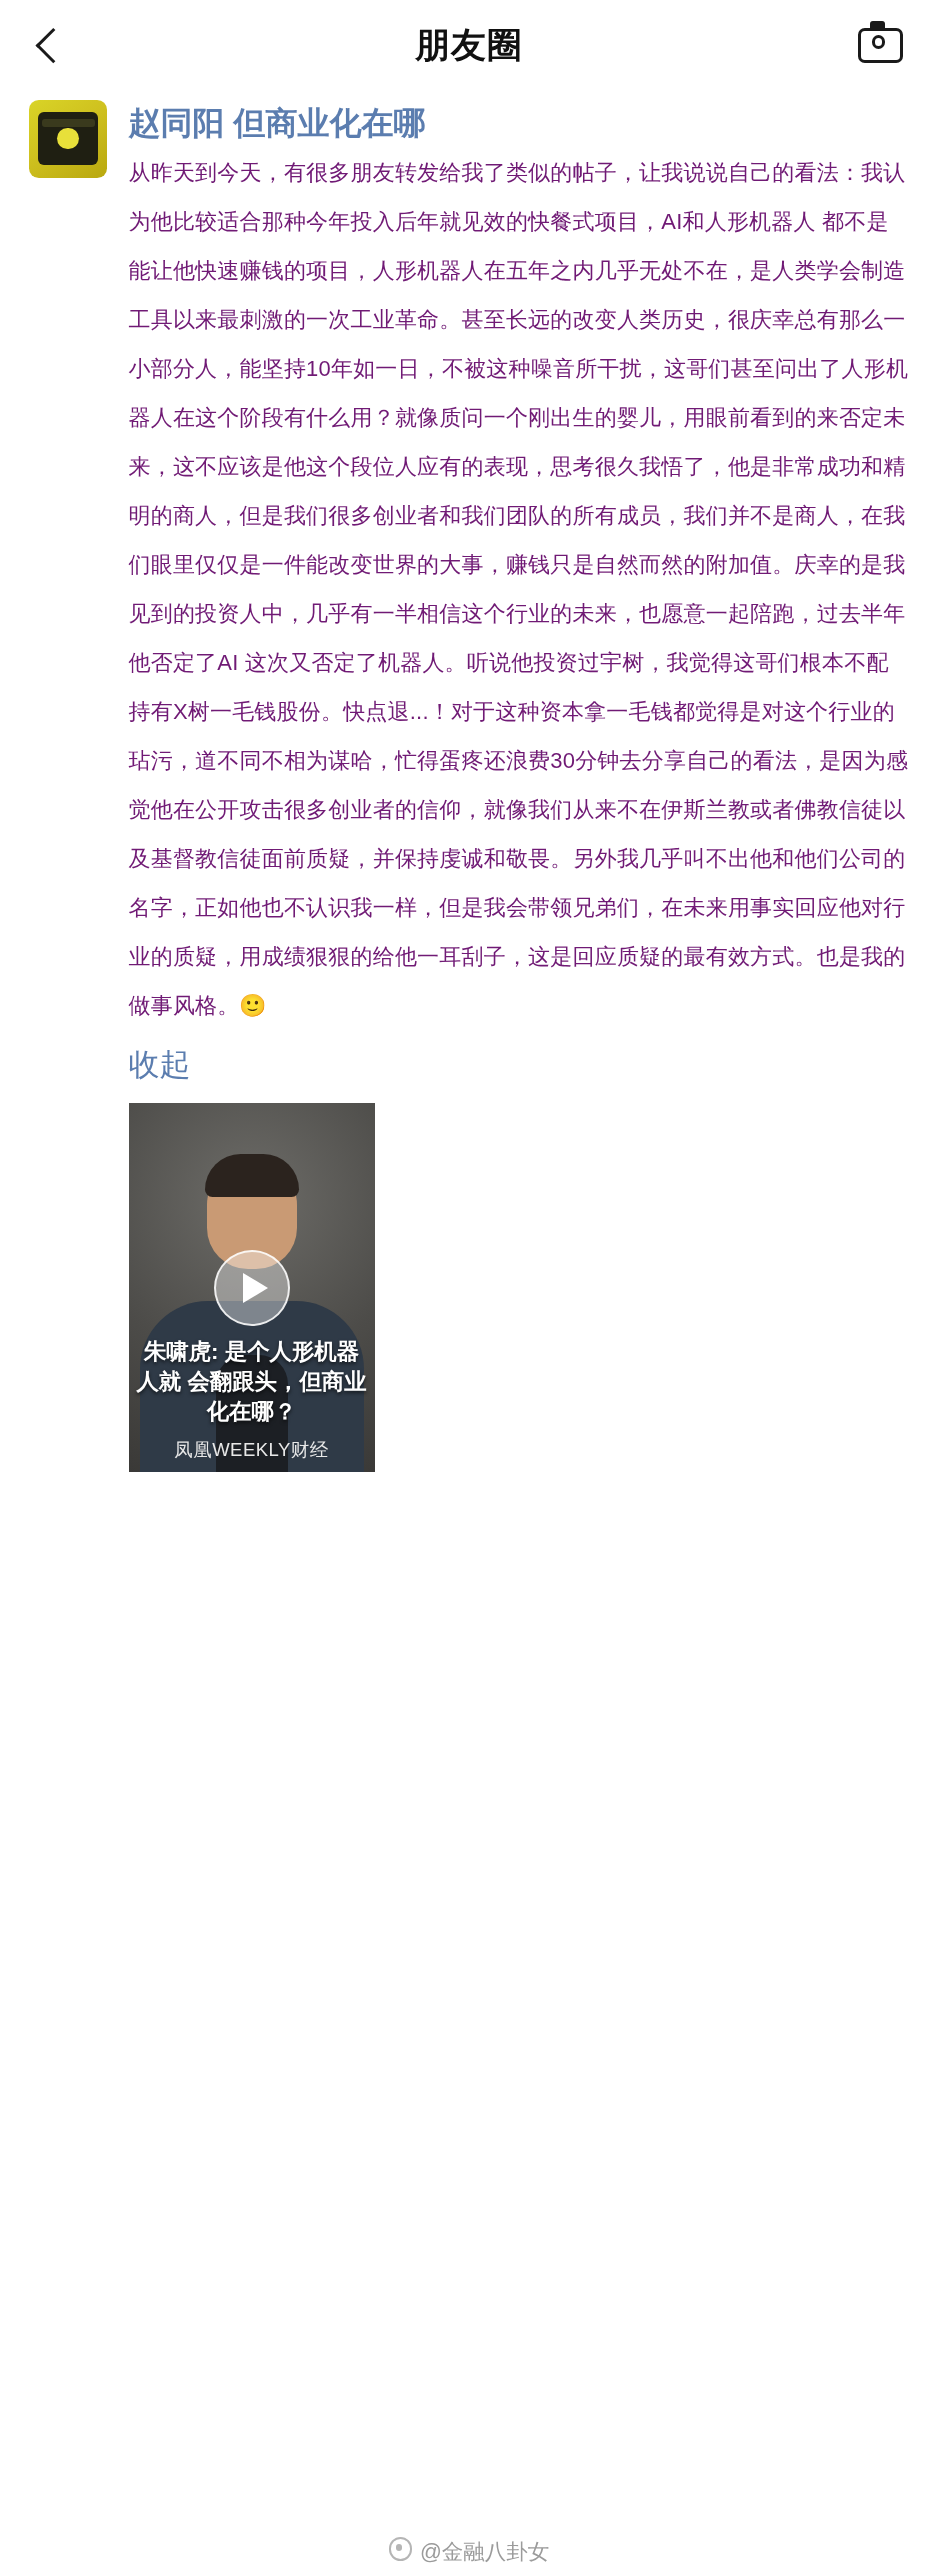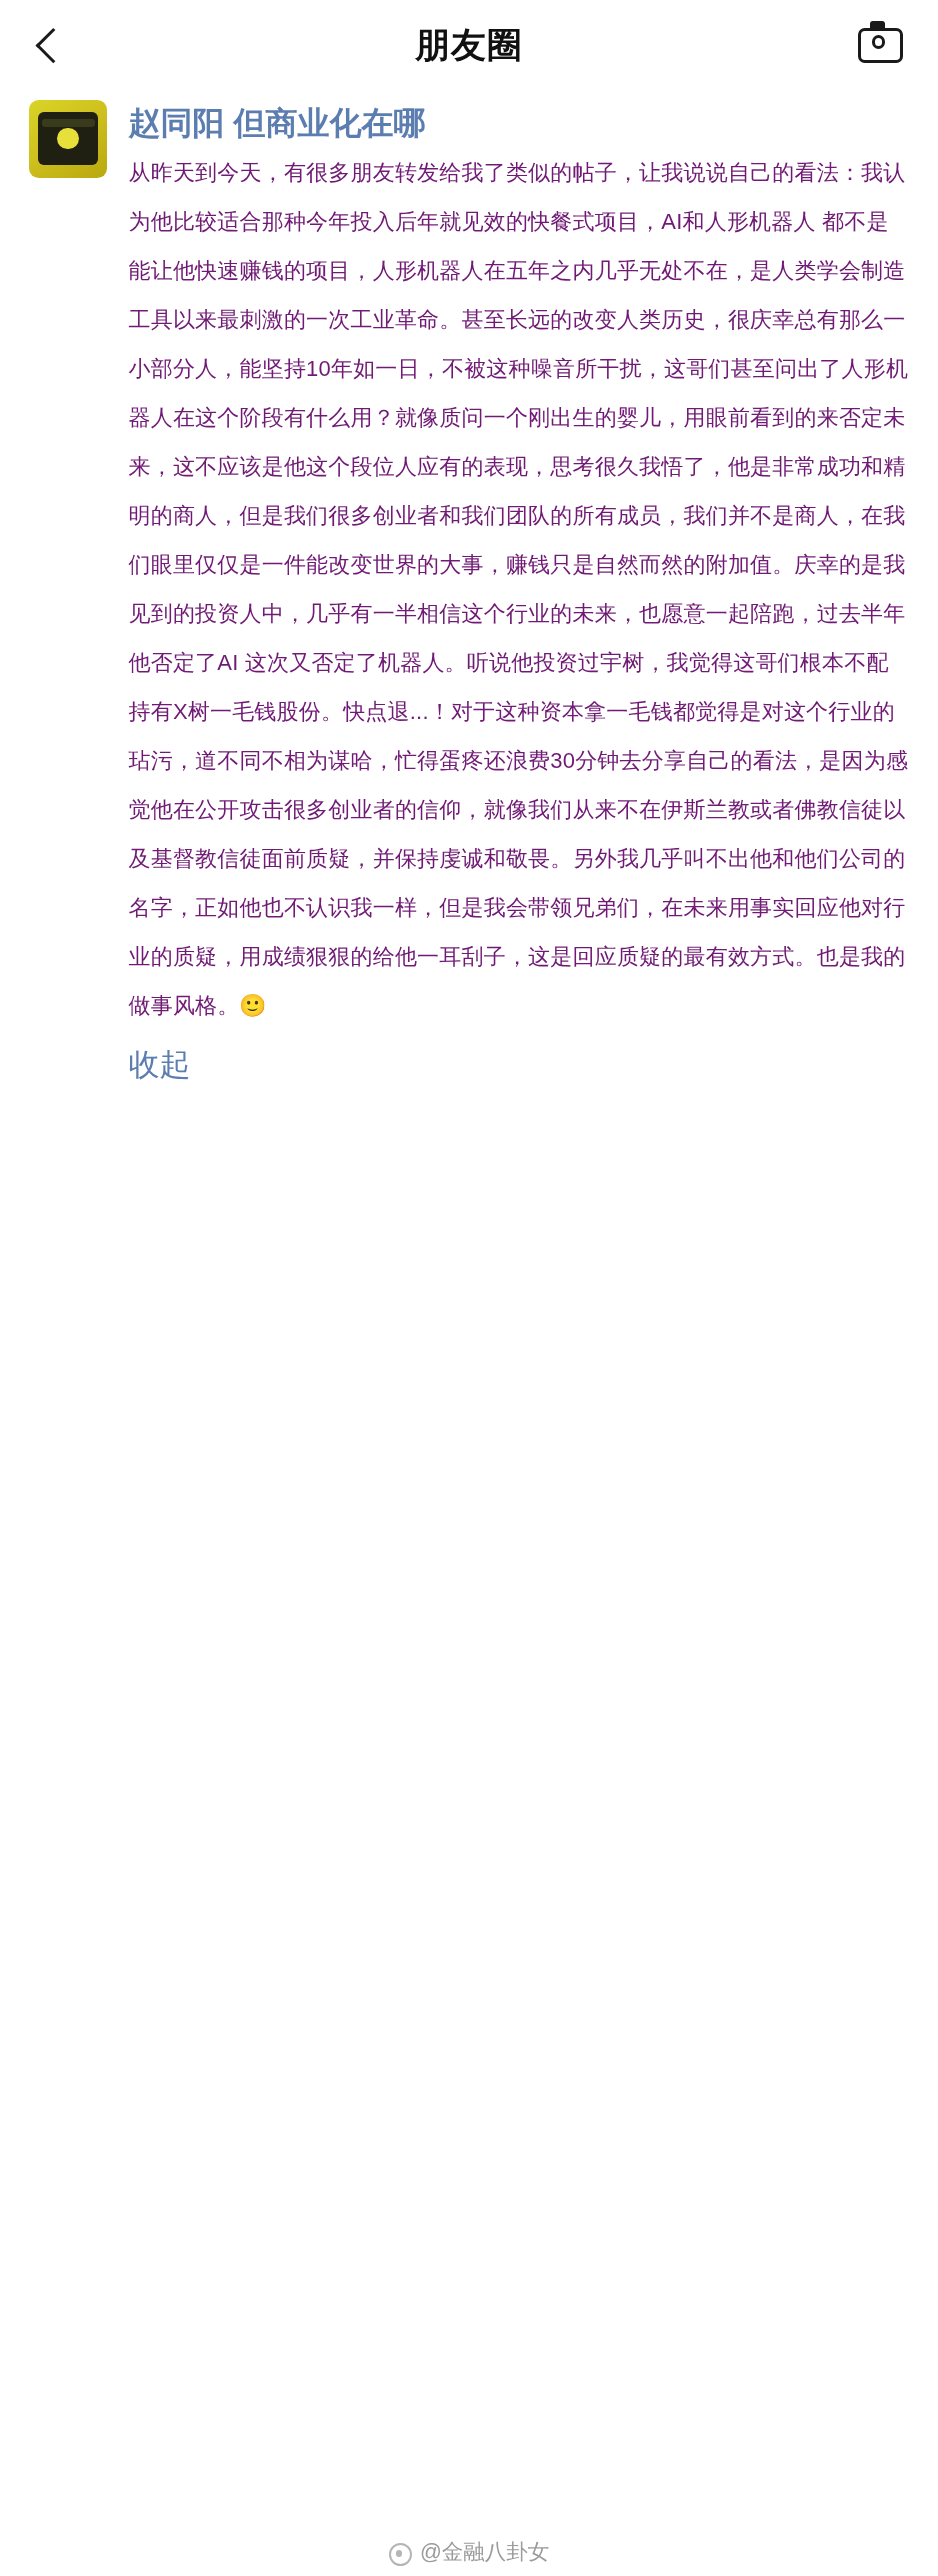--- a/index.html
+++ b/index.html
@@ -272,21 +272,21 @@
     font-size: 18.5px;
     letter-spacing: 0.5px;
   }
 
   
   .watermark {
     position: absolute;
     left: 0; right: 0;
     bottom: 9.8px;
     display: flex;
-    align-items: flex-end;
+    align-items: flex-start;
     justify-content: center;
     gap: 7.8px;
     color: #9b9b9b;
     font-size: 21.5px;
   }
   .weibo-eye {
     width: 23.4px;
     height: 23.4px;
     border-radius: 50%;
     border: 2.9px solid #b5b5b5;
@@ -322,20 +322,35 @@
       <div class="av-inner"></div>
       <div class="av-bar"></div>
       <div class="av-dot"></div>
     </div>
 
     <div class="post-body">
       <div class="author">赵同阳 但商业化在哪</div>
       <div class="content">从昨天到今天，有很多朋友转发给我了类似的帖子，让我说说自己的看法：我认为他比较适合那种今年投入后年就见效的快餐式项目，AI和人形机器人 都不是能让他快速赚钱的项目，人形机器人在五年之内几乎无处不在，是人类学会制造工具以来最刺激的一次工业革命。甚至长远的改变人类历史，很庆幸总有那么一小部分人，能坚持10年如一日，不被这种噪音所干扰，这哥们甚至问出了人形机器人在这个阶段有什么用？就像质问一个刚出生的婴儿，用眼前看到的来否定未来，这不应该是他这个段位人应有的表现，思考很久我悟了，他是非常成功和精明的商人，但是我们很多创业者和我们团队的所有成员，我们并不是商人，在我们眼里仅仅是一件能改变世界的大事，赚钱只是自然而然的附加值。庆幸的是我见到的投资人中，几乎有一半相信这个行业的未来，也愿意一起陪跑，过去半年他否定了AI 这次又否定了机器人。听说他投资过宇树，我觉得这哥们根本不配持有X树一毛钱股份。快点退...！对于这种资本拿一毛钱都觉得是对这个行业的玷污，道不同不相为谋哈，忙得蛋疼还浪费30分钟去分享自己的看法，是因为感觉他在公开攻击很多创业者的信仰，就像我们从来不在伊斯兰教或者佛教信徒以及基督教信徒面前质疑，并保持虔诚和敬畏。另外我几乎叫不出他和他们公司的名字，正如他也不认识我一样，但是我会带领兄弟们，在未来用事实回应他对行业的质疑，用成绩狠狠的给他一耳刮子，这是回应质疑的最有效方式。也是我的做事风格。🙂</div>
       <div class="collapse">收起</div>
 
+      <div class="video-wrap">
+        <div class="video-card">
+          <div class="vbg"></div>
+          <div class="v-body"></div>
+          <div class="v-shirt"></div>
+          <div class="v-head"></div>
+          <div class="v-hair"></div>
+          <div class="play-btn">
+            <div class="play-tri"></div>
+          </div>
+          <div class="v-caption">朱啸虎: 是个人形机器人就
+会翻跟头，但商业化在哪？</div>
+          <div class="v-source">凤凰WEEKLY财经</div>
+        </div>
+      </div>
     </div>
   </div>
 
   <div class="watermark">
     <span class="weibo-eye"></span>
     <span>@金融八卦女</span>
   </div>
 
 </div>
 

